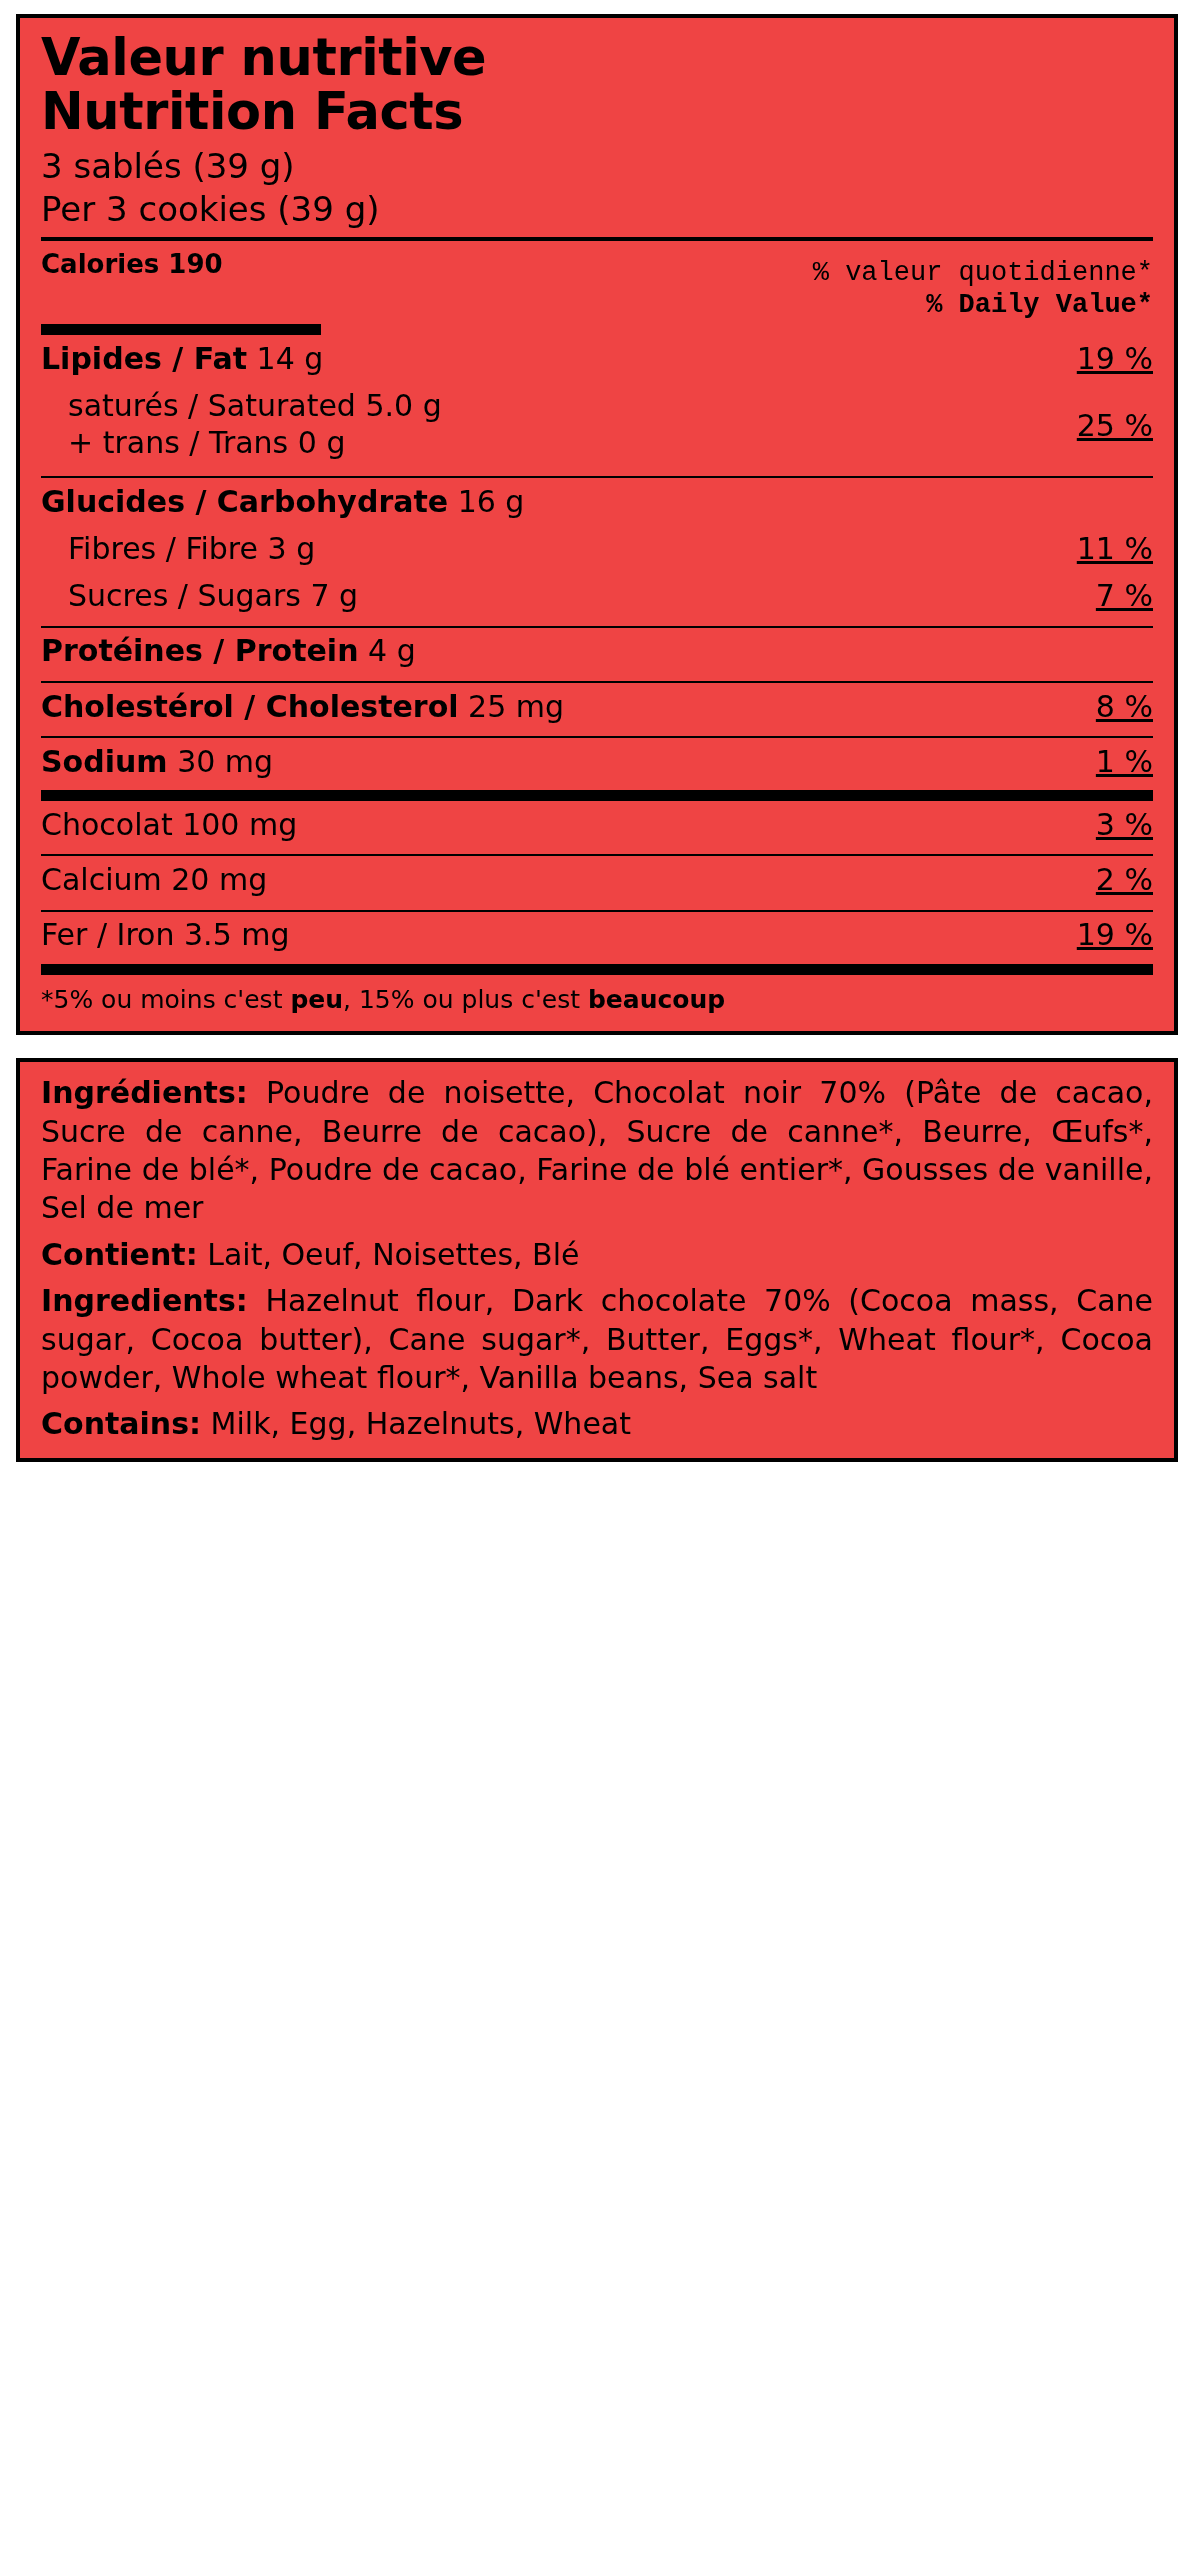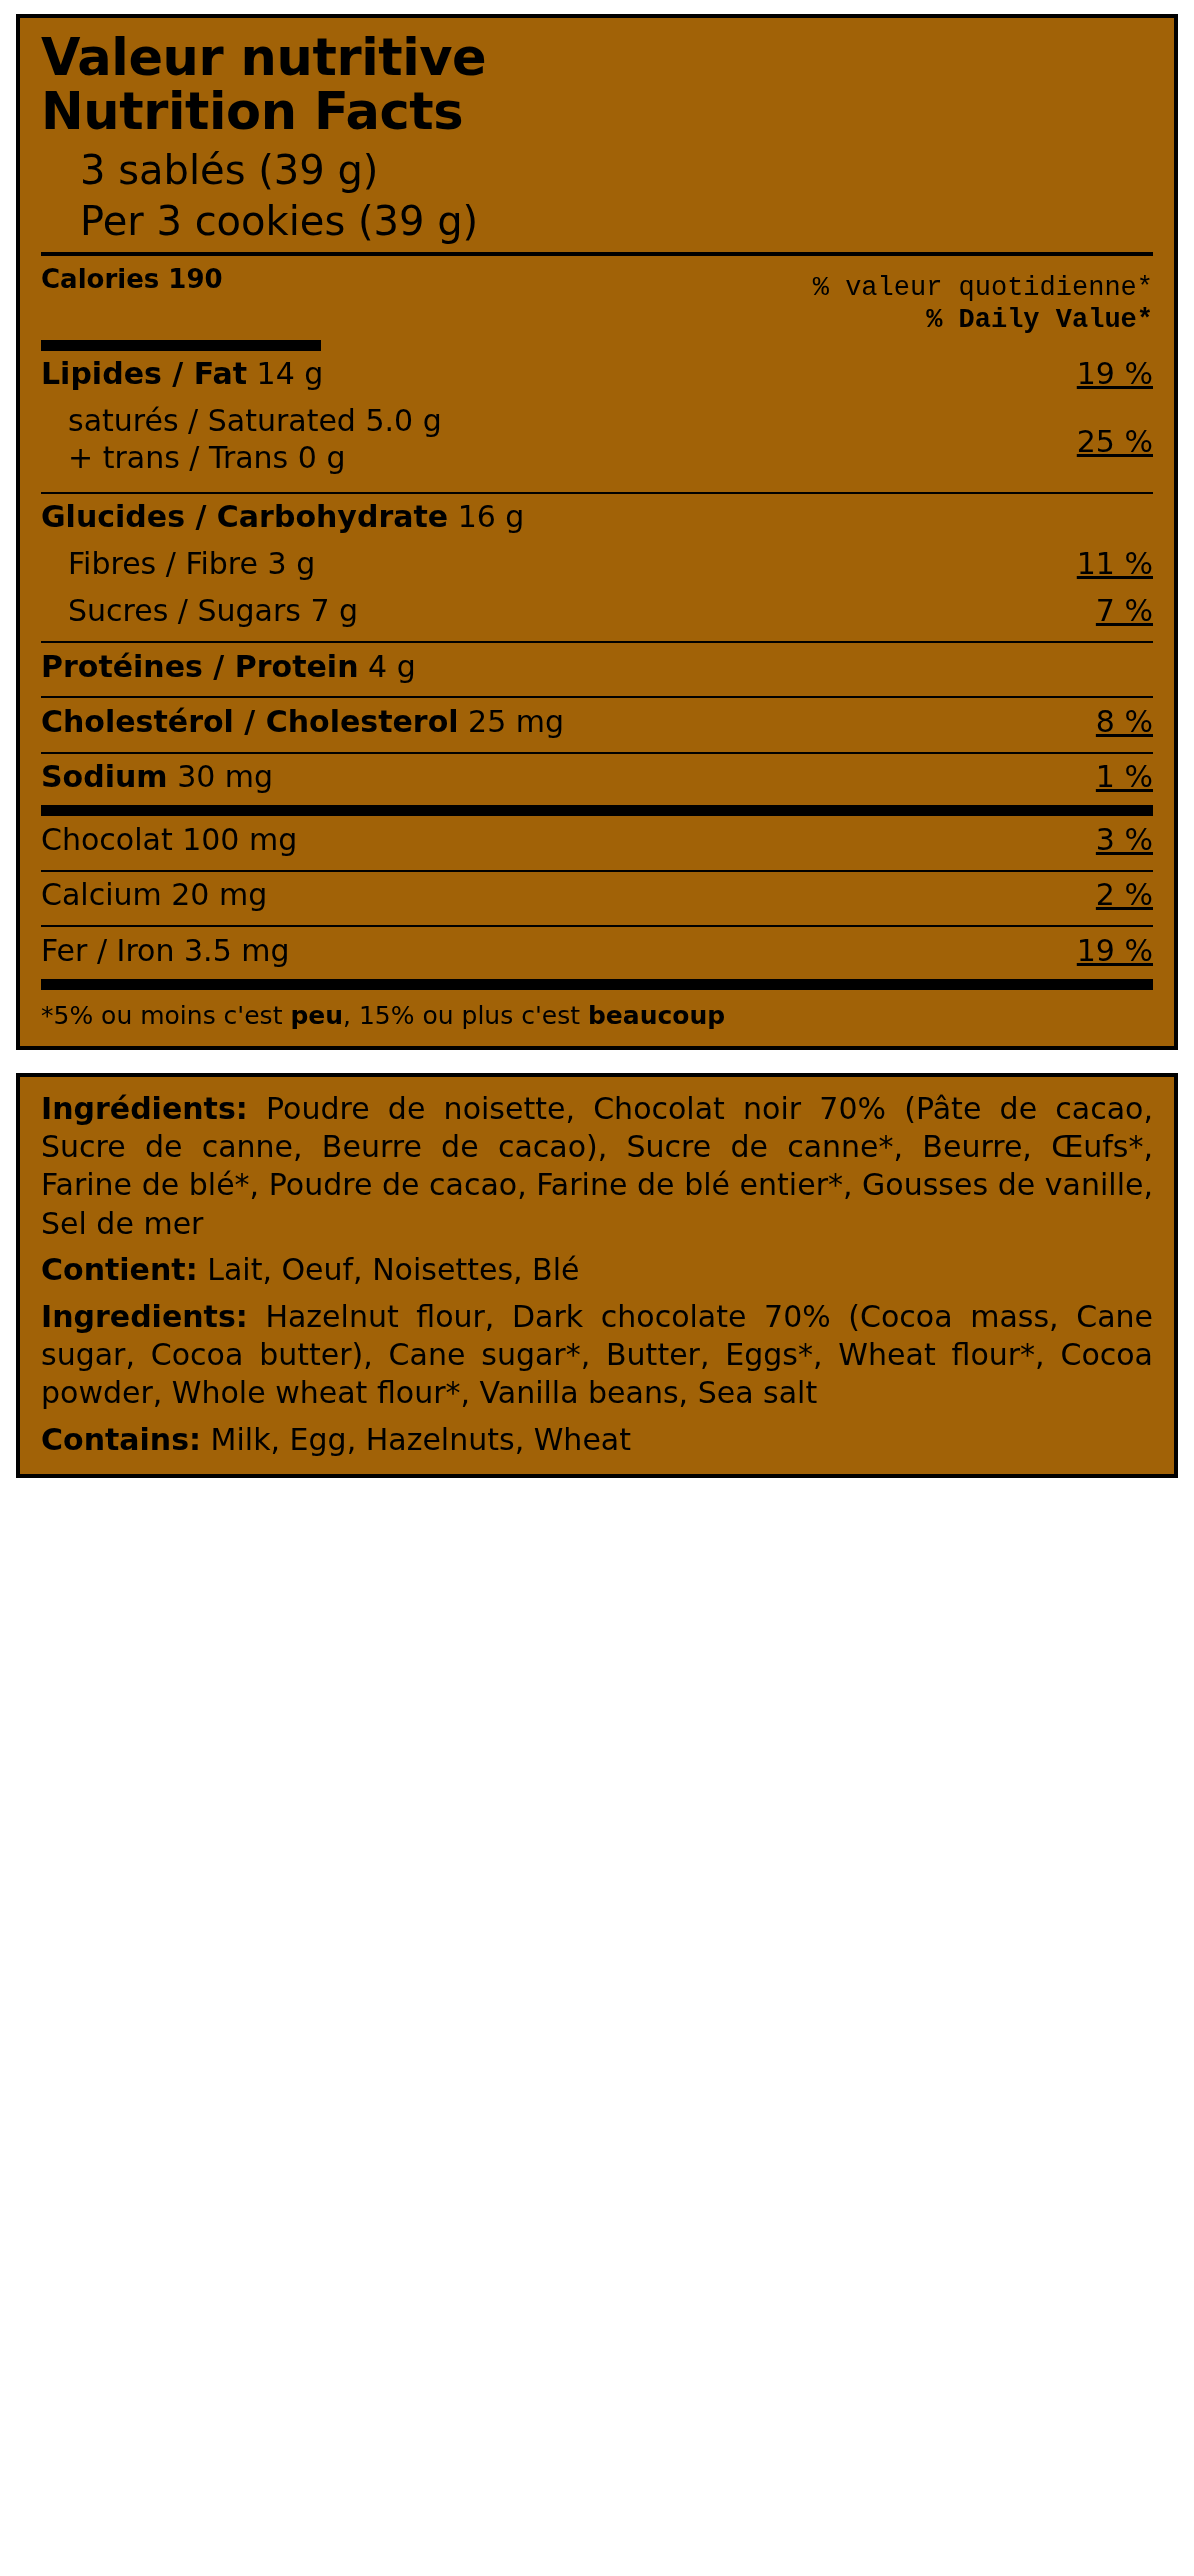--- a/index.html
+++ b/index.html
@@ -17,44 +17,43 @@
     width: 1194px;
     box-sizing: border-box;
     padding: 14.4px 16px 16px 16px;
   }
 
   
   .panel {
     border: 4px solid #000;
     box-sizing: border-box;
     padding: 12.8px 21px 14.4px 21px;
-    background: #a16207;
+    background: #ef4444;
   }
   .panel + .panel {
     margin-top: 22.4px;
   }
 
   
   .nf-title-fr {
     font-size: 51px;
     font-weight: bold;
     line-height: 1.05;
     letter-spacing: -0.4px;
   }
   .nf-title-en {
     font-size: 51px;
     font-weight: bold;
     line-height: 1.05;
     letter-spacing: -0.4px;
     margin-bottom: 6.4px;
   }
   .serving {
-    font-size: 40px;
+    font-size: 34px;
     line-height: 1.28;
-    margin-left: 39px;
   }
 
   
   .rule-thin {
     border-bottom: 2.4px solid #000;
     margin: 6.4px 0 0 0;
   }
   .rule-med {
     border-bottom: 4.8px solid #000;
     margin: 4.8px 0 0 0;

